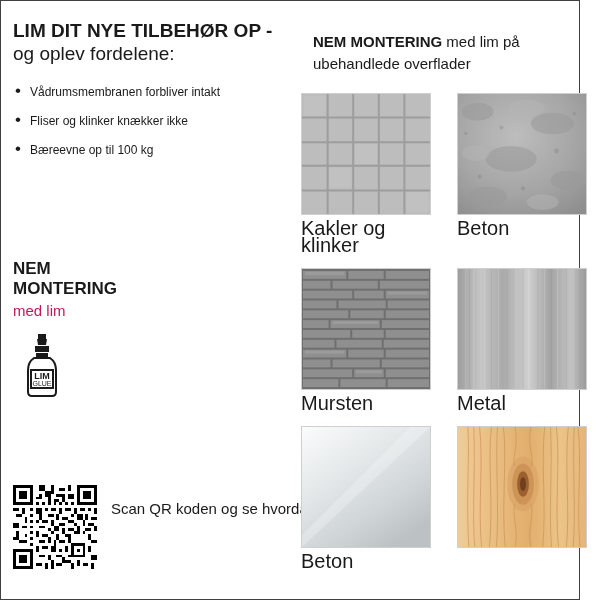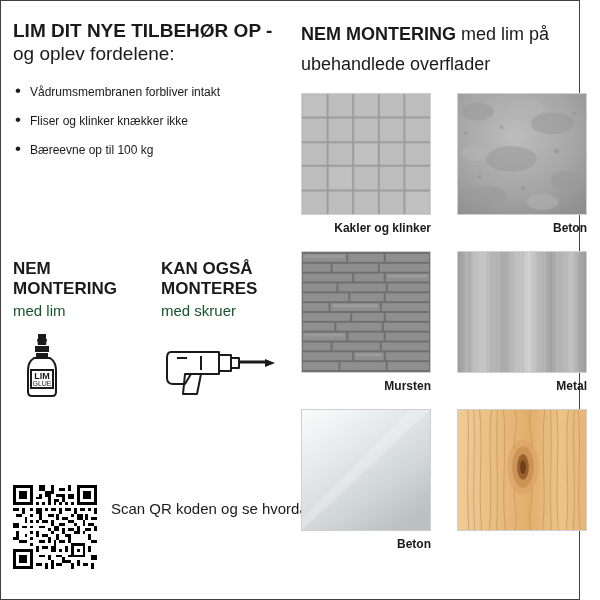--- a/index.html
+++ b/index.html
@@ -74,21 +74,21 @@
   .feature-title {
     font-size: 17px;
     line-height: 20px;
     font-weight: bold;
     margin: 0;
   }
   .feature-sub {
     font-size: 15px;
     line-height: 19px;
     margin: 2px 0 0 0;
-    color: #14532d;
+    color: #be185d;
   }
   .feature-art {
     margin-top: 12px;
     height: 66px;
   }
 
   
   .qr-zone {
     position: absolute;
     left: 12px;
@@ -109,23 +109,23 @@
   }
 
   
   .right-col {
     position: absolute;
     left: 300px;
     top: 18px;
     width: 288px;
   }
   .right-headline {
-    font-size: 18px;
-    line-height: 30px;
-    margin: 0;
+    font-size: 15px;
+    line-height: 22px;
+    margin: 12px;
   }
   .right-headline .b { font-weight: bold; }
 
   .swatch-grid {
     position: absolute;
     left: 300px;
     top: 92px;
     width: 288px;
     display: grid;
     grid-template-columns: 130px 130px;
@@ -137,25 +137,24 @@
   }
   .swatch-img {
     width: 130px;
     height: 122px;
     display: block;
     border: 1px solid #cfcfcf;
     box-sizing: border-box;
   }
   .swatch-label {
     display: block;
-    text-align: right;
-    font-size: 12px;
+    text-align: left;
+    font-size: 20px;
     line-height: 17px;
     padding: 5px 0 8px 0;
-    font-weight: bold;
   }
 </style>
 </head>
 <body>
 
 <div class="page">
 
   <div class="left-col">
     <p class="headline"><span class="b">LIM DIT NYE TILBEHØR OP -</span><span> og oplev fordelene:</span></p>
 
@@ -182,41 +181,20 @@
 
           <path d="M21 26 q-6 4 -6 12 v22 q0 4 4 4 h20 q4 0 4 -4 v-22 q0 -8 -6 -12 z" fill="none"></path>
 
           <rect x="18" y="38" width="22" height="18" fill="none"></rect>
           <text x="29" y="47" font-family="Liberation Sans, sans-serif" font-size="9" font-weight="bold" fill="#1a1a1a" stroke="none" text-anchor="middle">LIM</text>
           <text x="29" y="54" font-family="Liberation Sans, sans-serif" font-size="7" fill="#1a1a1a" stroke="none" text-anchor="middle">GLUE</text>
         </svg>
       </div>
     </div>
 
-    <div class="feature">
-      <p class="feature-title">KAN OGSÅ MONTERES</p>
-      <p class="feature-sub">med skruer</p>
-      <div class="feature-art">
-        <svg width="118" height="66" viewBox="0 0 118 66" fill="none" stroke="#1a1a1a" stroke-width="2" stroke-linejoin="round">
-
-          <path d="M10 20 h48 v22 h-28 l-6 10 h-12 q-6 0 -6 -6 v-20 q0 -6 4 -6 z"></path>
-
-          <path d="M24 42 h16 l-4 20 h-14 z"></path>
-
-          <path d="M58 23 h12 v16 h-12 z"></path>
-          <path d="M70 26 h8 v10 h-8 z"></path>
-
-          <path d="M78 30 h26" stroke-width="3"></path>
-          <path d="M104 27 l10 4 l-10 4 z" fill="#1a1a1a" stroke="none"></path>
-
-          <path d="M16 26 h10" stroke-width="2"></path>
-          <path d="M40 24 v14"></path>
-        </svg>
-      </div>
-    </div>
 
   </div>
 
   <div class="qr-zone">
     <svg class="qr-code" viewBox="0 0 29 29" shape-rendering="crispEdges">
       <rect width="29" height="29" fill="#ffffff"></rect>
       <g fill="#000000">
 
         <rect x="0" y="0" width="7" height="1"></rect>
           <rect x="0" y="6" width="7" height="1"></rect>

